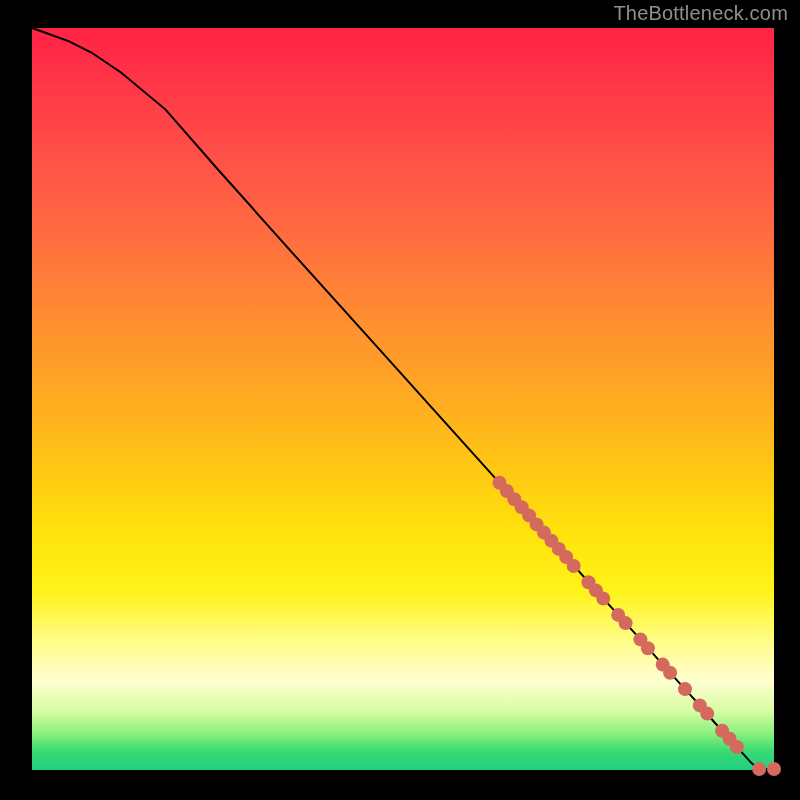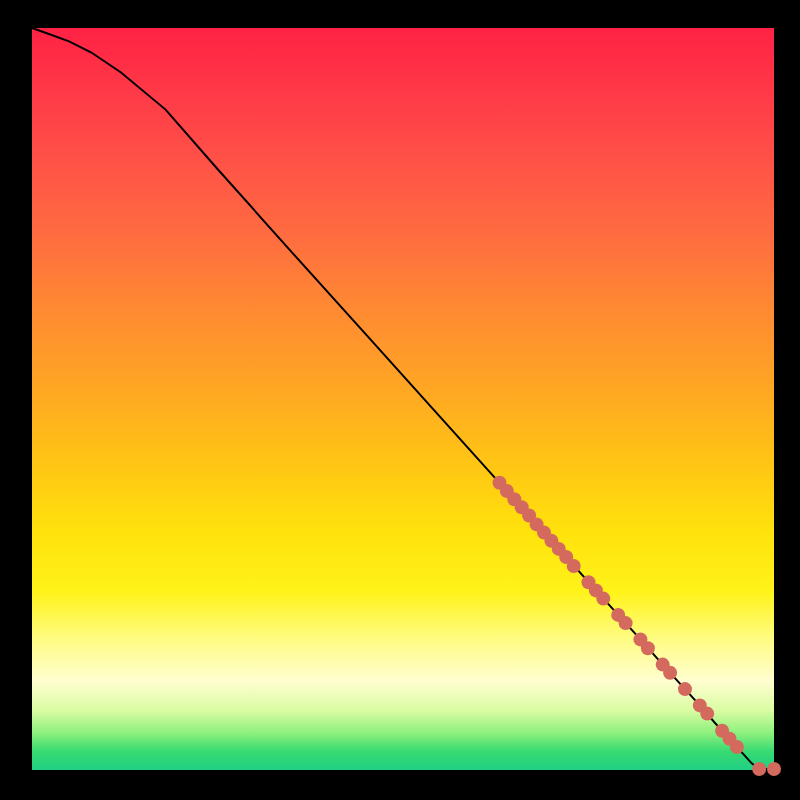--- a/index.html
+++ b/index.html
@@ -60,20 +60,21 @@
   }
   .dot {
     fill: #d46a5e;
     stroke: none;
   }
 </style>
 </head>
 <body>
 
 <div class="stage">
+  <div class="attribution">TheBottleneck.com</div>
 
   <div class="plot">
     <svg class="curve" viewBox="0 0 742 742" preserveAspectRatio="none">
       <path id="curve-path" class="curve-path" d="M0.0 0.0 L14.8 5.2 L37.1 13.4 L59.4 24.5 L89.0 44.5 L133.6 81.6 L185.5 141.0 L259.7 224.1 L333.9 306.4 L408.1 388.8 L467.5 454.8 L504.6 496.4 L534.2 529.0 L563.9 562.4 L586.2 586.9 L608.4 611.4 L630.7 636.6 L653.0 661.1 L667.8 677.4 L682.6 694.5 L697.5 710.8 L704.9 719.0 L712.3 727.2 L719.7 735.3 L727.2 741.0 L742.0 741.0"></path>
       <g id="dots">
           <circle cx="467.5" cy="454.8" r="7" class="dot"></circle>
           <circle cx="474.9" cy="463.0" r="7" class="dot"></circle>
           <circle cx="482.3" cy="471.2" r="7" class="dot"></circle>
           <circle cx="489.7" cy="479.3" r="7" class="dot"></circle>
           <circle cx="497.1" cy="487.5" r="7" class="dot"></circle>

